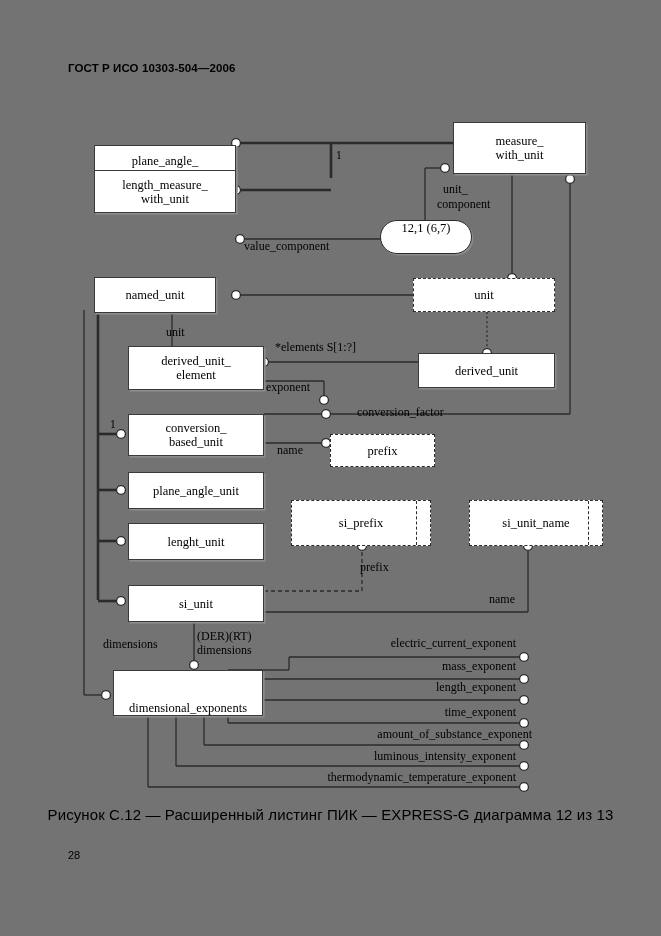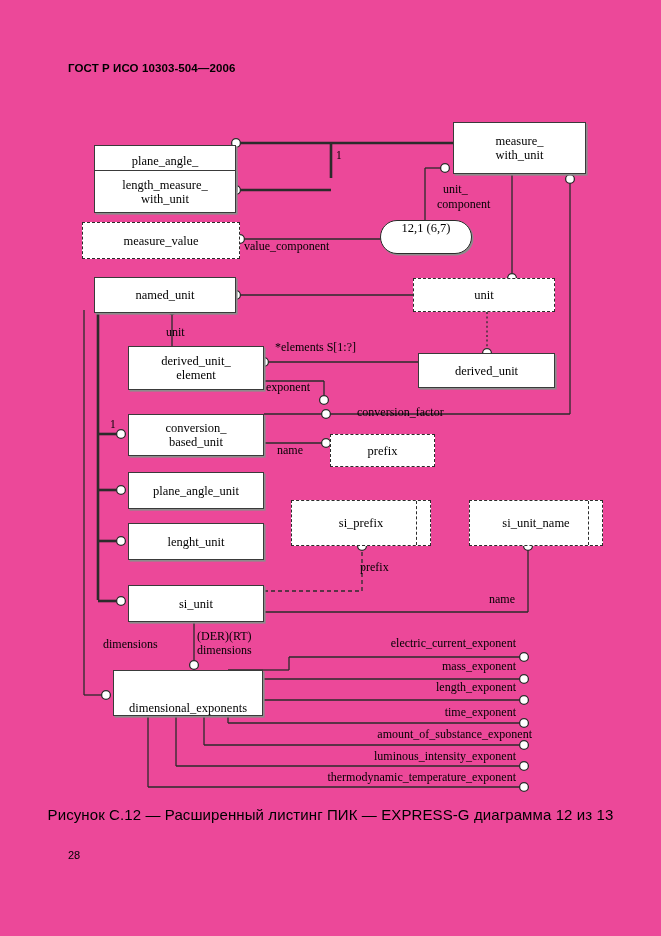--- a/index.html
+++ b/index.html
@@ -8,21 +8,21 @@
     background: #ffffff;
   }
   body {
     font-family: "Liberation Serif", serif;
     color: #000000;
   }
   #page {
     position: relative;
     width: 661px;
     height: 936px;
-    background: #ec4899;
+    background: #737373;
     overflow: hidden;
   }
   .doc-header {
     position: absolute;
     left: 68px;
     top: 62px;
     font-family: "Liberation Sans", sans-serif;
     font-weight: bold;
     font-size: 11.5px;
     letter-spacing: 0.1px;
@@ -248,36 +248,33 @@
       </div>
     </div>
 
     <div class="ent" style="left:94px; top:170px; width:142px; height:43px;">
       <div>
         <span>length_measure_</span>
         <span>with_unit</span>
       </div>
     </div>
 
-    <div class="sel" style="left:82px; top:222px; width:158px; height:37px;">
-      <span>measure_value</span>
-    </div>
 
     <div class="ent" style="left:453px; top:122px; width:133px; height:52px;">
       <div>
         <span>measure_</span>
         <span>with_unit</span>
       </div>
     </div>
 
     <div class="pageref" style="left:380px; top:220px; width:92px; height:34px;">
       <span>12,1 (6,7)</span>
     </div>
 
-    <div class="ent" style="left:94px; top:277px; width:142px; height:36px;">
+    <div class="ent" style="left:94px; top:277px; width:122px; height:36px;">
       <span>named_unit</span>
     </div>
 
     <div class="sel" style="left:413px; top:278px; width:142px; height:34px;">
       <span>unit</span>
     </div>
 
     <div class="ent" style="left:128px; top:346px; width:136px; height:44px;">
       <div>
         <span>derived_unit_</span>

